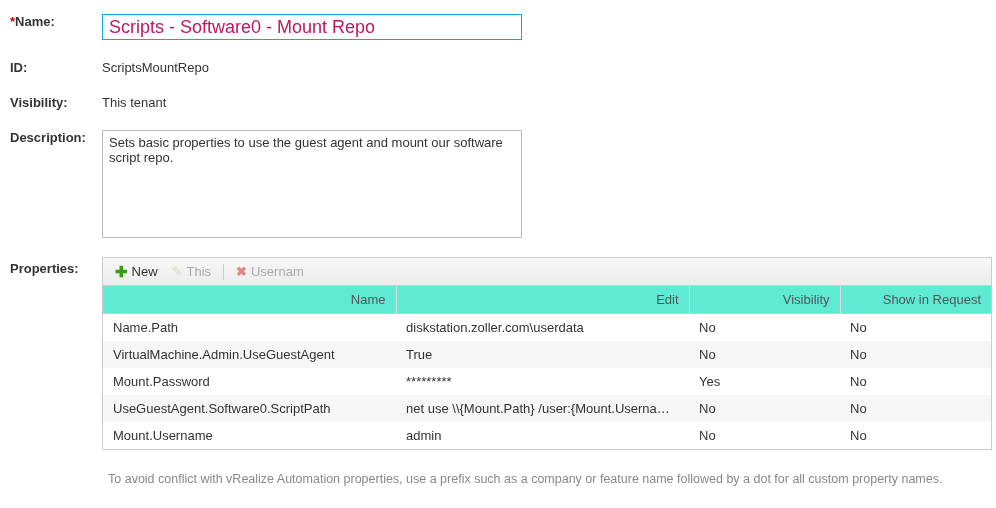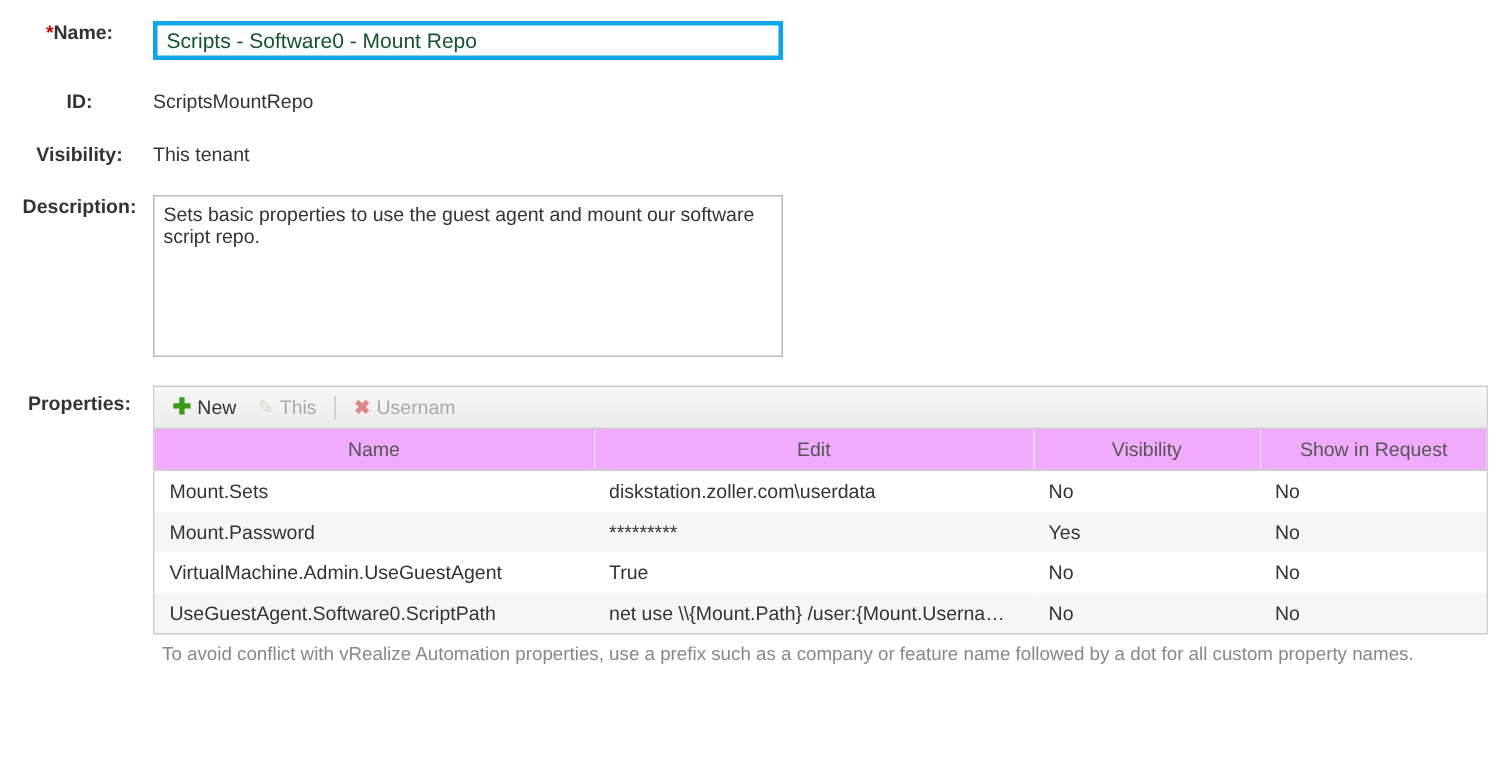--- a/index.html
+++ b/index.html
@@ -12,41 +12,41 @@
     background: #fff;
     width: 996px;
   }
   .form-row {
     display: flex;
     align-items: flex-start;
     margin-bottom: 16px;
   }
   .form-label {
     width: 92px;
-    text-align: center;
+    text-align: left;
     font-weight: bold;
     color: #333;
     padding-top: 4px;
     padding-right: 6px;
     flex-shrink: 0;
   }
   .form-label .req { color: #c00; }
   .form-value {
     flex: 1;
     padding-top: 4px;
     color: #333;
   }
   input[type=text].field {
     width: 420px;
     height: 26px;
     padding: 3px 6px;
-    border: 3px solid #0ea5e9;
-    font-size: 14px;
+    border: 1px solid #0ea5e9;
+    font-size: 18px;
     font-family: inherit;
-    color: #14532d;
+    color: #be185d;
   }
   textarea.field {
     width: 420px;
     height: 108px;
     padding: 4px 6px;
     border: 1px solid #bbb;
     font-size: 13px;
     font-family: inherit;
     color: #333;
     resize: none;
@@ -82,24 +82,24 @@
   .icon-plus { color: #3a9b1a; font-weight: bold; font-size: 15px; line-height: 1;}
   .icon-pencil { color: #e0c060; font-size: 13px; }
   .icon-pencil.disabled { color: #d8d8c0; }
   .icon-x { color: #d88; font-weight: bold; font-size: 13px; }
   table.props {
     width: 100%;
     border-collapse: collapse;
     table-layout: fixed;
   }
   table.props th {
-    text-align: center;
+    text-align: right;
     font-weight: normal;
     color: #555;
-    background: #f0abfc;
+    background: #5eead4;
     border-bottom: 1px solid #ccc;
     padding: 6px 10px;
     font-size: 13px;
   }
   table.props th + th { border-left: 1px solid #ddd; }
   table.props td {
     padding: 6px 10px;
     color: #333;
     white-space: nowrap;
     overflow: hidden;
@@ -139,21 +139,21 @@
   <div class="form-value">This tenant</div>
 </div>
 
 <div class="form-row">
   <div class="form-label">Description:</div>
   <div class="form-value">
     <textarea class="field" style="">Sets basic properties to use the guest agent and mount our software script repo.</textarea>
   </div>
 </div>
 
-<div class="form-row" style="margin-bottom:2px;">
+<div class="form-row" style="margin-bottom:18px;">
   <div class="form-label">Properties:</div>
   <div class="form-value" style="padding-top:0;">
     <div class="properties-container">
       <div class="toolbar">
         <span class="tb-btn">
           <span class="icon-plus">✚</span>
           <span>New</span>
         </span>
         <span class="tb-btn disabled">
           <span class="icon-pencil disabled">✎</span>
@@ -175,40 +175,46 @@
         <thead>
           <tr>
             <th>Name</th>
             <th>Edit</th>
             <th>Visibility</th>
             <th>Show in Request</th>
           </tr>
         </thead>
         <tbody id="props-body">
             <tr>
-              <td>Mount.Sets</td>
+              <td>Name.Path</td>
               <td>diskstation.zoller.com\userdata</td>
+              <td>No</td>
+              <td>No</td>
+            </tr>
+            <tr>
+              <td>VirtualMachine.Admin.UseGuestAgent</td>
+              <td>True</td>
               <td>No</td>
               <td>No</td>
             </tr>
             <tr>
               <td>Mount.Password</td>
               <td>*********</td>
               <td>Yes</td>
               <td>No</td>
             </tr>
             <tr>
-              <td>VirtualMachine.Admin.UseGuestAgent</td>
-              <td>True</td>
-              <td>No</td>
-              <td>No</td>
-            </tr>
-            <tr>
               <td>UseGuestAgent.Software0.ScriptPath</td>
               <td>net use \\{Mount.Path} /user:{Mount.Usernam…</td>
+              <td>No</td>
+              <td>No</td>
+            </tr>
+            <tr>
+              <td>Mount.Username</td>
+              <td>admin</td>
               <td>No</td>
               <td>No</td>
             </tr>
           </tbody>
       </table>
     </div>
   </div>
 </div>
 
 <div class="footer-note">To avoid conflict with vRealize Automation properties, use a prefix such as a company or feature name followed by a dot for all custom property names.</div>

